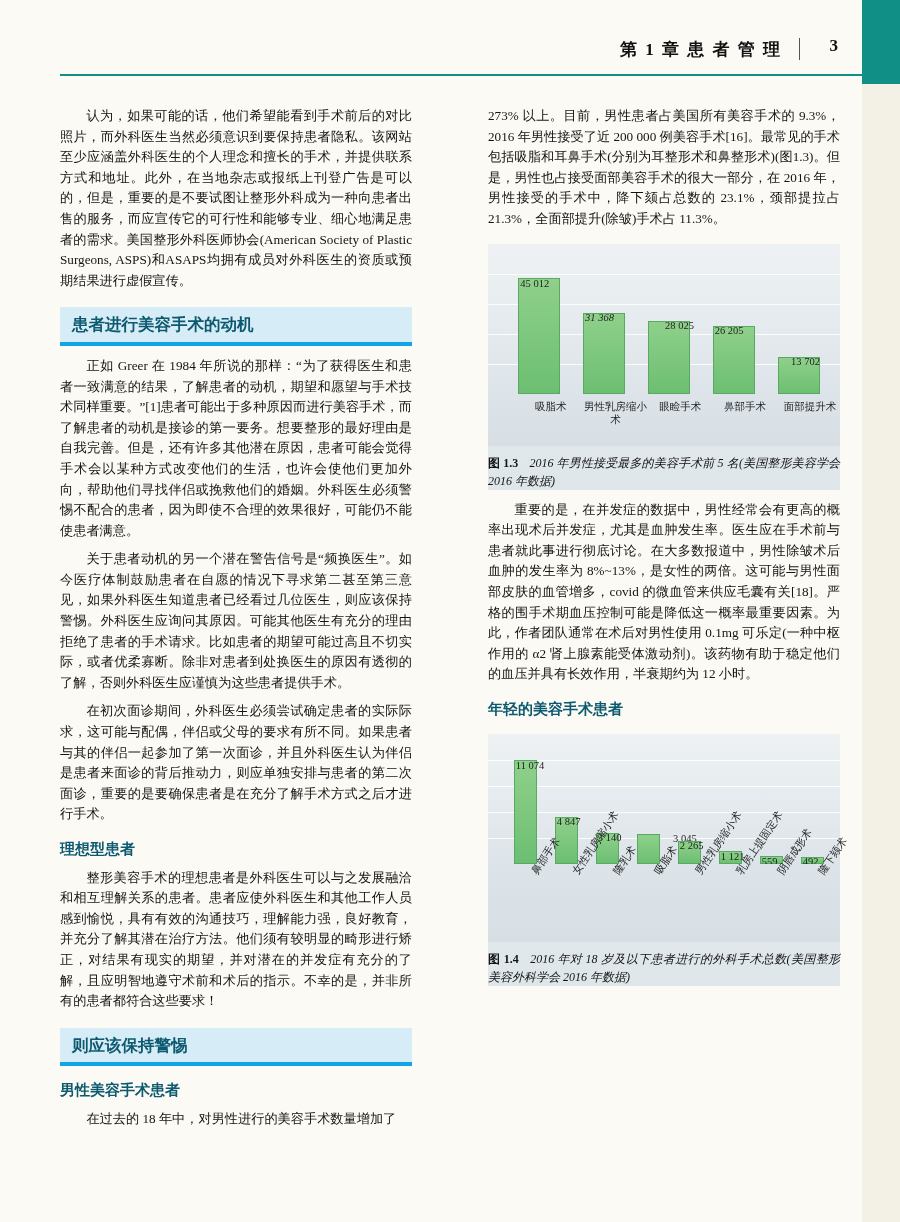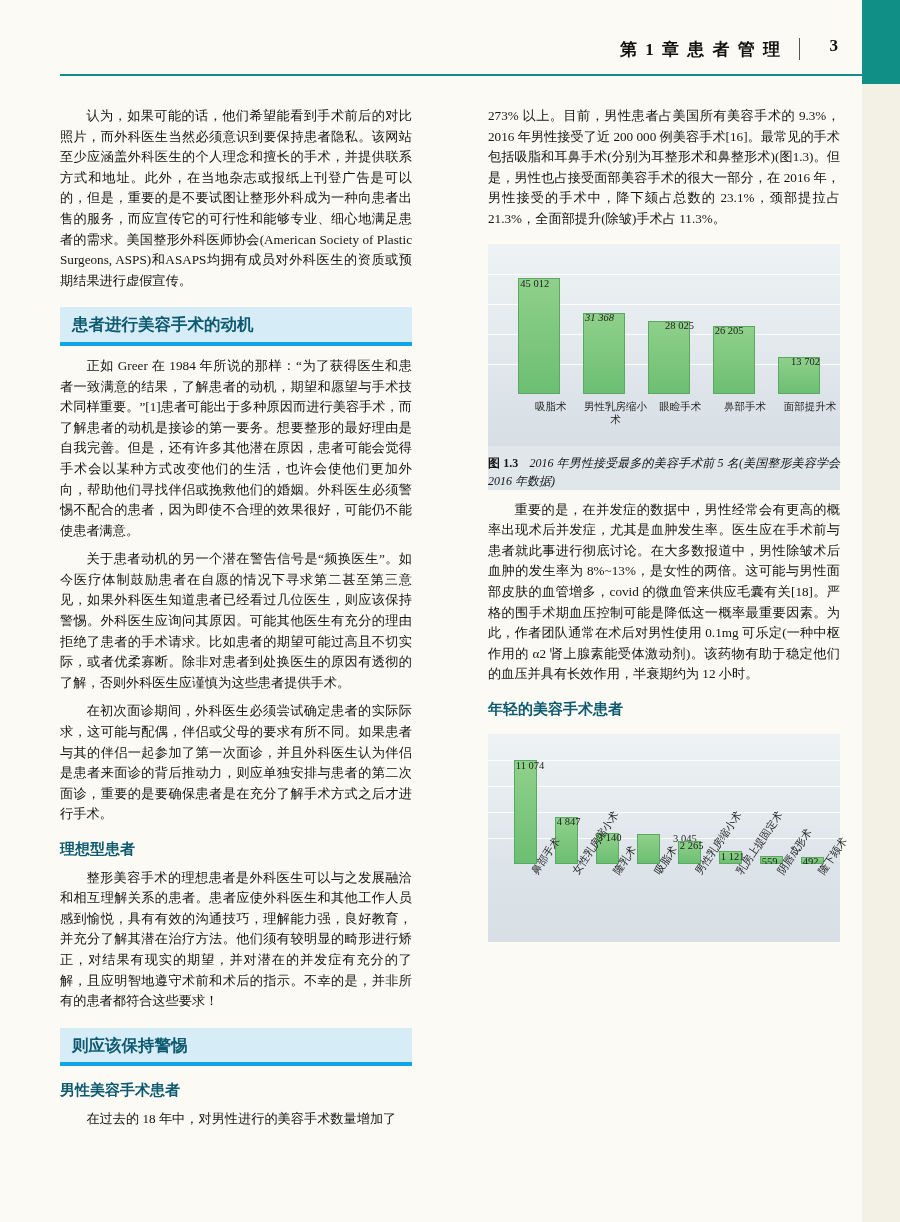--- a/index.html
+++ b/index.html
@@ -213,15 +213,19 @@
       <div style="height:78px;position:relative;background:linear-gradient(180deg,#dde4e9 0%,#d7dfe4 100%);" id="chart14labels">
           <div class="cat-label cat-rot" style="left: 37.566px; top: 4px; width: 120px;">鼻部手术</div>
           <div class="cat-label cat-rot" style="left: 78.566px; top: 4px; width: 120px;">女性乳房缩小术</div>
           <div class="cat-label cat-rot" style="left: 119.566px; top: 4px; width: 120px;">隆乳术</div>
           <div class="cat-label cat-rot" style="left: 160.566px; top: 4px; width: 120px;">吸脂术</div>
           <div class="cat-label cat-rot" style="left: 201.566px; top: 4px; width: 120px;">男性乳房缩小术</div>
           <div class="cat-label cat-rot" style="left: 242.566px; top: 4px; width: 120px;">乳房上提固定术</div>
           <div class="cat-label cat-rot" style="left: 283.566px; top: 4px; width: 120px;">阴唇成形术</div>
           <div class="cat-label cat-rot" style="left: 324.566px; top: 4px; width: 120px;">隆下颏术</div>
         </div>
+      <div class="fig-cap">
+        <b>图 1.4</b>
+        <span class="cap-italic" style="margin-left:8px;">2016 年对 18 岁及以下患者进行的外科手术总数(美国整形美容外科学会 2016 年数据)</span>
+      </div>
     </div>
   </div>
 </div>
 
 </body></html>

